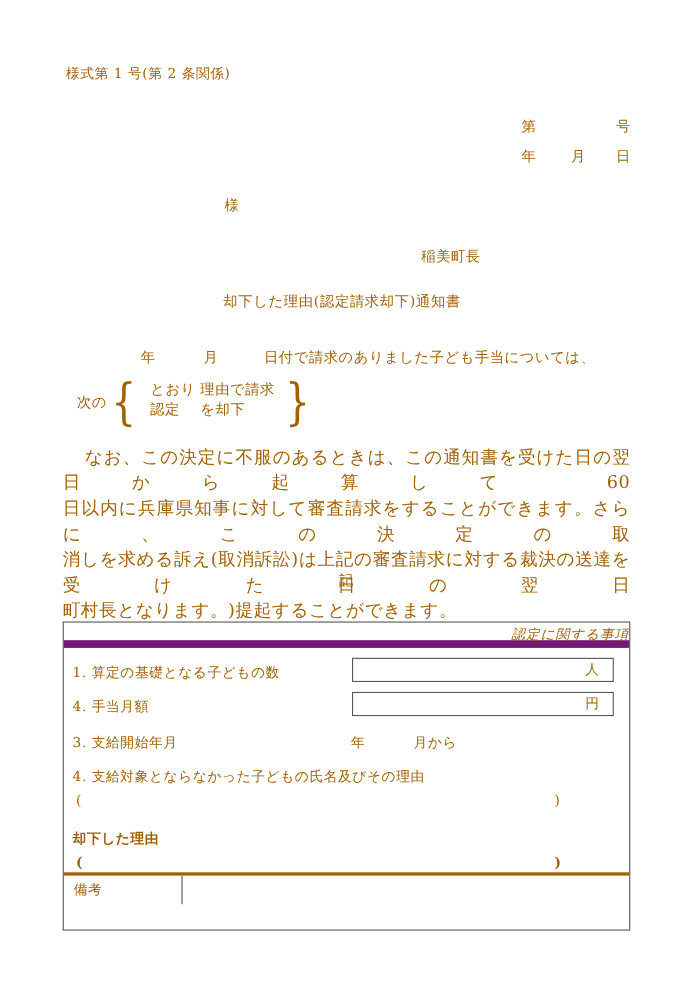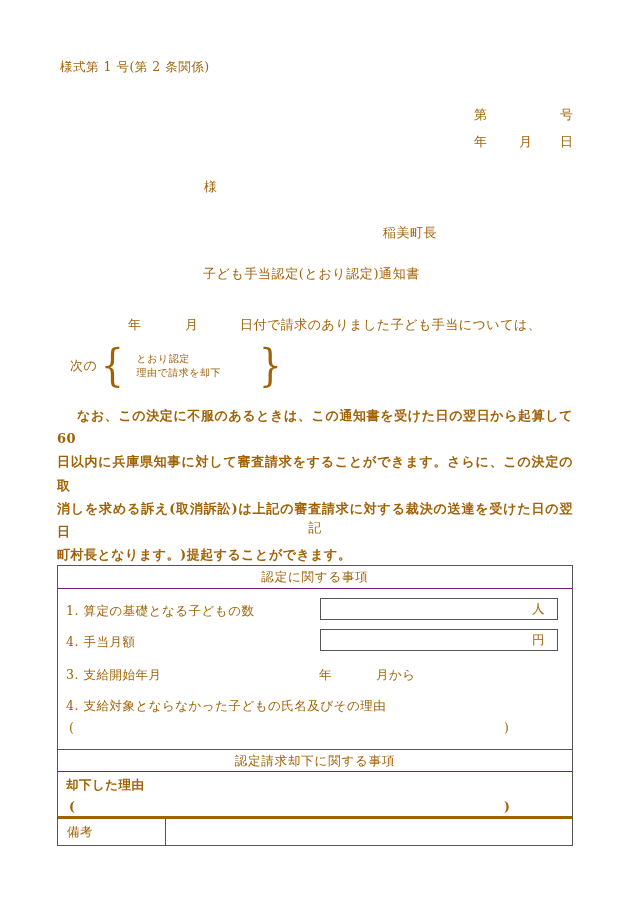--- a/index.html
+++ b/index.html
@@ -21,48 +21,49 @@
   .brace-row {
     position:absolute; left:70px; top:341px; height:50px;
     display:flex; align-items:center;
   }
   .brace-glyph {
     font-size:42px; line-height:1; font-weight:400;
     transform:scaleX(0.85) scaleY(1.08);
     margin:0 2px;
   }
   .brace-options {
-    display:flex; flex-direction:column; justify-content:center;
+    display:flex; justify-content:flex-end;
     height:42px; width:118px; padding-left:8px;
-    font-size:10px;
+    font-size:13px;
   }
   .brace-suffix { margin-left:4px; }
 
   
   .appeal { position:absolute; left:57px; top:404px; width:516px; }
   .appeal-line {
-    line-height:23.2px; font-size:13px;
-    text-align:justify; text-align-last:justify;font-weight:bold;
+    line-height:23.2px; font-size:16px;
+    text-align:justify; text-align-last:justify;
   }
   .appeal-line:first-child { text-indent:20px; }
   .appeal-line:last-child { text-align-last:left; }
 
   .ki-line { position:absolute; left:57px; top:519px; width:516px; text-align:center; }
 
   
   .form-table {
     position:absolute; left:57px; top:565px;
     width:516px; height:281px;
     border:1px solid #555; box-sizing:border-box;
     font-size:12.5px;
   }
   .tbl-header {
-    height:23px; line-height:22px; text-align:center;
-    border-bottom:1px solid #701a75; box-sizing:border-box;
+    height:23px; line-height:22px; text-align:right;
+    border-bottom:7px solid #701a75; box-sizing:border-box;
     letter-spacing:0.8px;
+    font-style:italic;
   }
   .tbl-header.mid { border-top:1px solid #555; }
   .tbl-section1 { position:relative; height:160px; }
   .tbl-reason  { position:relative; height:44px;font-weight:bold; }
   .tbl-remarks {
     height:29px; border-top:3px solid #a16207; box-sizing:border-box;
     display:flex;
   }
   .remarks-label-cell {
     width:108px; border-right:1px solid #555; box-sizing:border-box;
@@ -88,21 +89,21 @@
   <span class="abs" style="left:560px;top:106px">号</span>
 
   <span class="abs" style="left:474px;top:133px">年</span>
   <span class="abs" style="left:519px;top:133px">月</span>
   <span class="abs" style="left:560px;top:133px">日</span>
 
   <span class="abs" style="left:204px;top:178px">様</span>
 
   <span class="abs" style="left:383px;top:224px">稲美町長</span>
 
-  <div class="abs title-text" style="left:203px;top:265px">子ども手当認定(とおり認定)通知書</div>
+  <div class="abs title-text" style="left:203px;top:265px">却下した理由(認定請求却下)通知書</div>
 
   <span class="abs" style="left:128px;top:316px">年</span>
   <span class="abs" style="left:185px;top:316px">月</span>
   <span class="abs" style="left:240px;top:316px">日付で請求のありました子ども手当については、</span>
 
   <div class="brace-row">
     <span>次の</span>
     <span class="brace-glyph">{</span>
     <div class="brace-options">
       <div>とおり認定</div>
@@ -137,21 +138,20 @@
 
       <span class="abs" style="left:8px;top:78px">3. 支給開始年月</span>
       <span class="abs" style="left:261px;top:78px">年</span>
       <span class="abs" style="left:318px;top:78px">月から</span>
 
       <span class="abs" style="left:8px;top:109px">4. 支給対象とならなかった子どもの氏名及びその理由</span>
       <span class="abs" style="left:11px;top:131px">(</span>
       <span class="abs" style="left:446px;top:131px">)</span>
     </div>
 
-    <div class="tbl-header mid">認定請求却下に関する事項</div>
 
     <div class="tbl-reason">
       <span class="abs" style="left:8px;top:5px">却下した理由</span>
       <span class="abs" style="left:11px;top:27px">(</span>
       <span class="abs" style="left:446px;top:27px">)</span>
     </div>
 
     <div class="tbl-remarks">
       <div class="remarks-label-cell">
         <span>備考</span>

